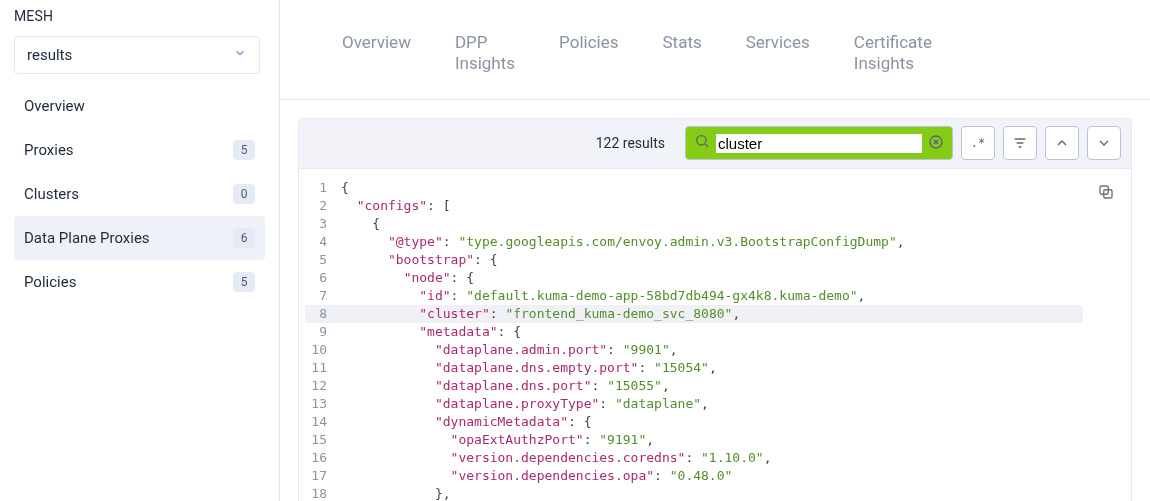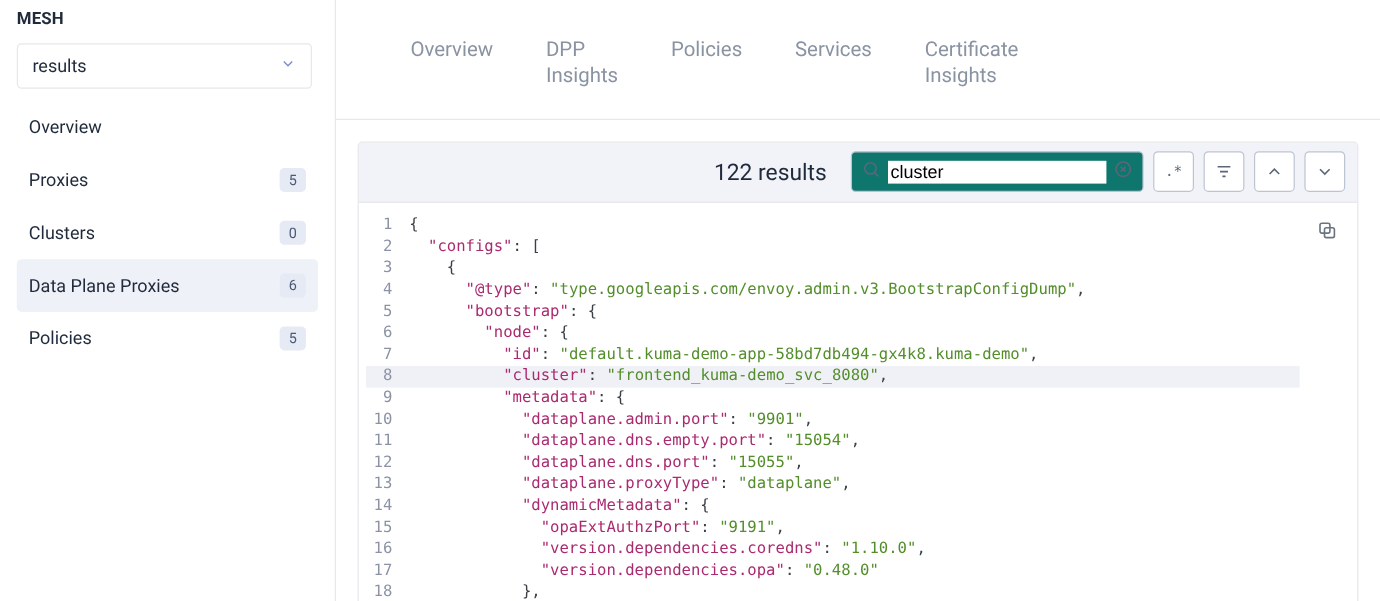--- a/index.html
+++ b/index.html
@@ -18,42 +18,42 @@
     --json-str:#538e2b;
     --json-num:#538e2b;
     font-family: -apple-system,BlinkMacSystemFont,"Segoe UI",Roboto,Arial,sans-serif;
   }
   *{box-sizing:border-box}
   html,body{margin:0;padding:0;height:100%;background:#fff;color:var(--text)}
   body{display:flex;width:1150px;height:501px;overflow:hidden}
 
   
   .sidebar{width:var(--sidebar-w);border-right:1px solid var(--border);padding:8px 14px 0 14px}
-  .sidebar h4{margin:0 0 12px 0;font-size:14px;font-weight:700;letter-spacing:.01em}
+  .sidebar h4{margin:0 0 12px 0;font-size:14px;font-weight:400;letter-spacing:.01em}
   .mesh-select{width:246px;height:38px;border:1px solid var(--border);border-radius:4px;display:flex;align-items:center;justify-content:space-between;padding:0 12px;font-size:15px;color:var(--text);cursor:pointer}
   .mesh-select .chev{color:#7a8ad6}
   .nav{margin-top:10px}
   .nav-item{height:44px;display:flex;align-items:center;justify-content:space-between;padding:0 10px;border-radius:4px;font-size:15px;color:var(--text);cursor:pointer}
   .nav-item.active{background:var(--active-row)}
   .badge{min-width:22px;height:20px;border-radius:4px;background:var(--badge-bg);color:var(--badge-text);font-size:12px;display:inline-flex;align-items:center;justify-content:center;padding:0 6px}
 
   
   .main{flex:1;display:flex;flex-direction:column;min-width:0}
   .tabs{display:flex;gap:44px;padding:10px 0 0 0;border-bottom:1px solid var(--border);color:var(--muted)}
   .tab{padding:22px 0 24px 0;font-size:17px;line-height:1.25;cursor:pointer;position:relative;color:var(--muted)}
   .tab .line2{display:block}
   .tab.active{color:#19202b}
   .tab.active::after{content:"";position:absolute;left:0;right:0;bottom:-1px;height:3px;background:var(--accent)}
   .tabpad-left{width:18px}
 
   .panel-wrap{padding:18px}
   .panel{background:#fff;border:1px solid var(--border);border-radius:4px;overflow:hidden}
   .panel-head{background:var(--panel-bg);display:flex;align-items:center;height:50px;padding:0 10px;gap:8px;border-bottom:1px solid var(--border)}
-  .results{flex:1;text-align:right;padding-right:12px;color:#1f2a3a;font-size:19px}
-  .search{display:flex;align-items:center;width:244px;height:34px;border:1px solid var(--search-border);background:#0f766e;border-radius:4px;padding:0 8px;gap:6px}
+  .results{flex:1;text-align:right;padding-right:12px;color:#1f2a3a;font-size:14px}
+  .search{display:flex;align-items:center;width:268px;height:34px;border:1px solid var(--search-border);background:#84cc16;border-radius:4px;padding:0 8px;gap:6px}
   .search input{border:0;outline:0;flex:1;font-size:15px;min-width:0}
   .search .clear{color:#5b6678;cursor:pointer;font-size:14px}
   .tool-btn{width:34px;height:34px;border:1px solid var(--search-border);background:#fff;border-radius:4px;display:inline-flex;align-items:center;justify-content:center;color:#5b6678;cursor:pointer;font-size:14px}
   .tool-btn svg{width:16px;height:16px;stroke:#5b6678;fill:none;stroke-width:2}
 
   .code-area{position:relative;padding:10px 48px 10px 6px;max-height:360px;overflow:auto}
   .copy-btn{position:absolute;top:8px;right:10px;width:30px;height:30px;border-radius:4px;display:flex;align-items:center;justify-content:center;color:#6b7280;cursor:pointer}
   .copy-btn svg{width:18px;height:18px;stroke:#6b7280;fill:none;stroke-width:1.8}
 
   pre{margin:0;font-family:ui-monospace,"SFMono-Regular",Consolas,Menlo,monospace;font-size:13px;line-height:18px}
@@ -101,20 +101,21 @@
       </div>
     </nav>
 </aside>
 
 <main class="main">
   <div class="tabs" id="tabs">
     <div class="tabpad-left"></div>
   <div class="tab">Overview</div>
       <div class="tab">DPP<span class="line2">Insights</span></div>
       <div class="tab">Policies</div>
+      <div class="tab">Stats</div>
       <div class="tab">Services</div>
       <div class="tab">Certificate<span class="line2">Insights</span></div>
     </div>
 
   <div class="panel-wrap">
     <div class="panel">
       <div class="panel-head">
         <div class="results">122 results</div>
         <div class="search">
           <span>

